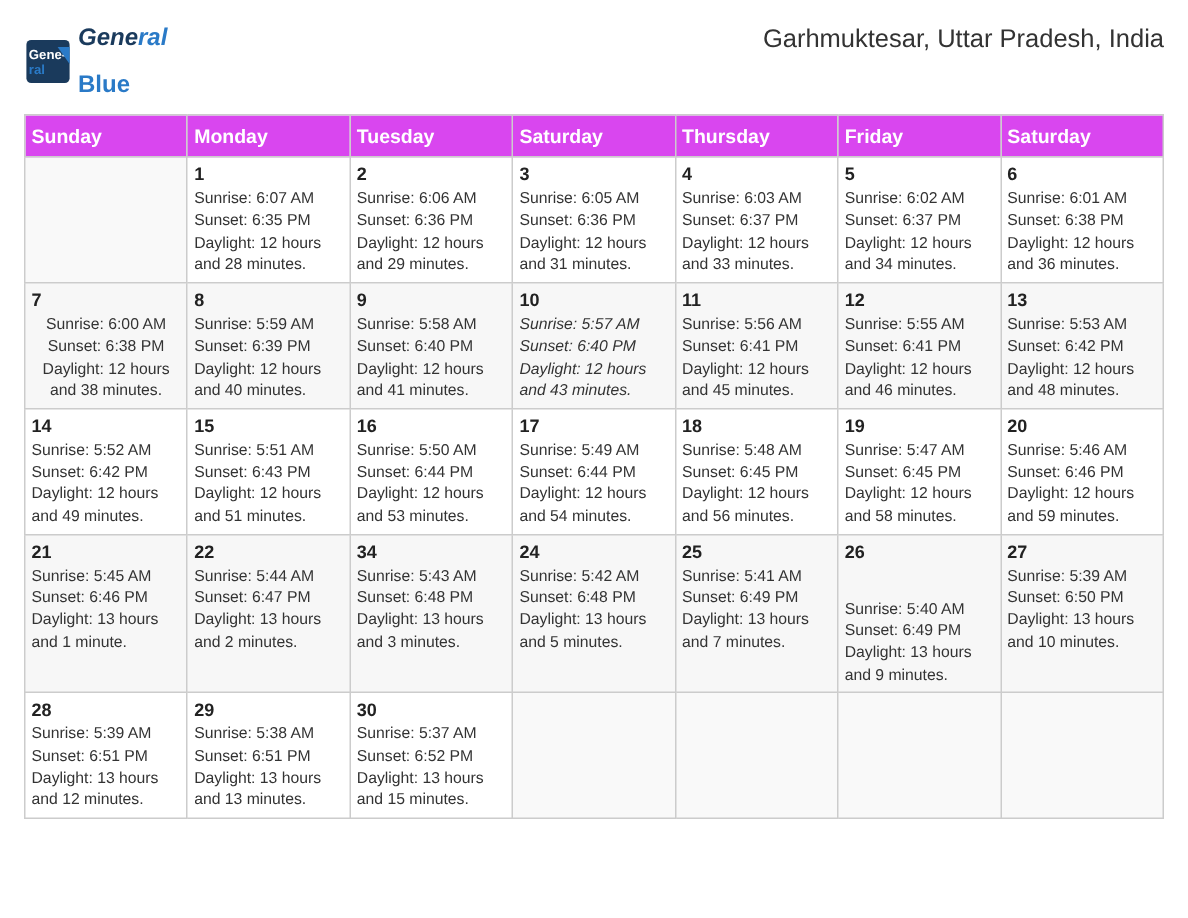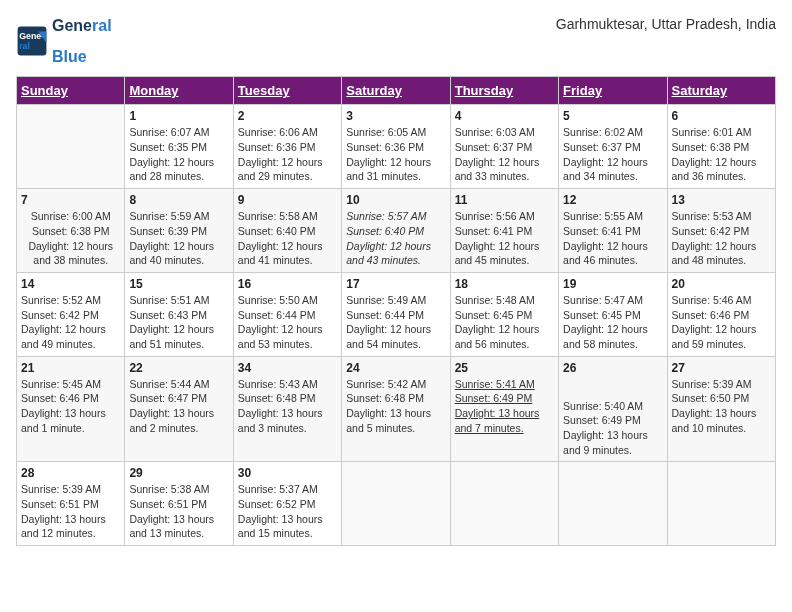--- a/index.html
+++ b/index.html
@@ -27,33 +27,32 @@
     }
     .title-area {
       text-align: right;
     }
     .main-title {
       font-size: 32px;
       font-weight: bold;
       color: #1a3a5c;
     }
     .subtitle {
-      font-size: 14px;
+      font-size: 17px;
       color: #333;
       text-align: center;
     }
     table {
       width: 100%;
       border-collapse: collapse;
       font-size: 11px;
     }
     thead tr {
-      background: #701a75;
+      background: #d946ef;
       color: #fff;
-      text-decoration: underline;
     }
     thead th {
       padding: 6px 4px;
       text-align: left;
       font-size: 13px;
       font-weight: bold;
       border: 1px solid #ccc;
     }
     tbody tr {
       border: 1px solid #ccc;
@@ -84,21 +83,21 @@
 
 <div class="header-area">
   <div class="logo">
     <svg class="logo-icon" viewBox="0 0 40 40">
       <rect x="2" y="2" width="36" height="36" rx="4" fill="#1a3a5c"></rect>
       <text x="4" y="18" font-size="11" fill="white" font-weight="bold" font-family="Arial">Gene-</text>
       <text x="4" y="30" font-size="11" fill="#2a7ac7" font-weight="bold" font-family="Arial">ral</text>
       <polygon points="28,8 38,8 38,22" fill="#2a7ac7"></polygon>
     </svg>
     <div>
-      <div style="font-size:16px;font-weight:bold;color:#1a3a5c;line-height:1.2;">Gene<span style="color:#2a7ac7">ral</span></div>
+      <div style="font-size:16px;font-weight:bold;color:#1a3a5c;line-height:1.2;font-style:italic;">Gene<span style="color:#2a7ac7">ral</span></div>
       <div style="font-size:16px;font-weight:bold;color:#2a7ac7;line-height:1.2;margin-top:12px;">Blue</div>
     </div>
   </div>
   <div class="title-area">
     <div class="subtitle">Garhmuktesar, Uttar Pradesh, India</div>
   </div>
 </div>
 
 <table>
   <thead>
@@ -284,21 +283,21 @@
         </td>
         <td>
           <div class="day-num">24</div>
           <div class="day-info" style="white-space: pre-line;">Sunrise: 5:42 AM
 Sunset: 6:48 PM
 Daylight: 13 hours
 and 5 minutes.</div>
         </td>
         <td>
           <div class="day-num">25</div>
-          <div class="day-info" style="white-space: pre-line; text-decoration: underline;">Sunrise: 5:41 AM
+          <div class="day-info" style="white-space: pre-line;">Sunrise: 5:41 AM
 Sunset: 6:49 PM
 Daylight: 13 hours
 and 7 minutes.</div>
         </td>
         <td>
           <div class="day-num">26</div>
           <div class="day-info" style="white-space: pre-line; margin-top: 24px;">Sunrise: 5:40 AM
 Sunset: 6:49 PM
 Daylight: 13 hours
 and 9 minutes.</div>

